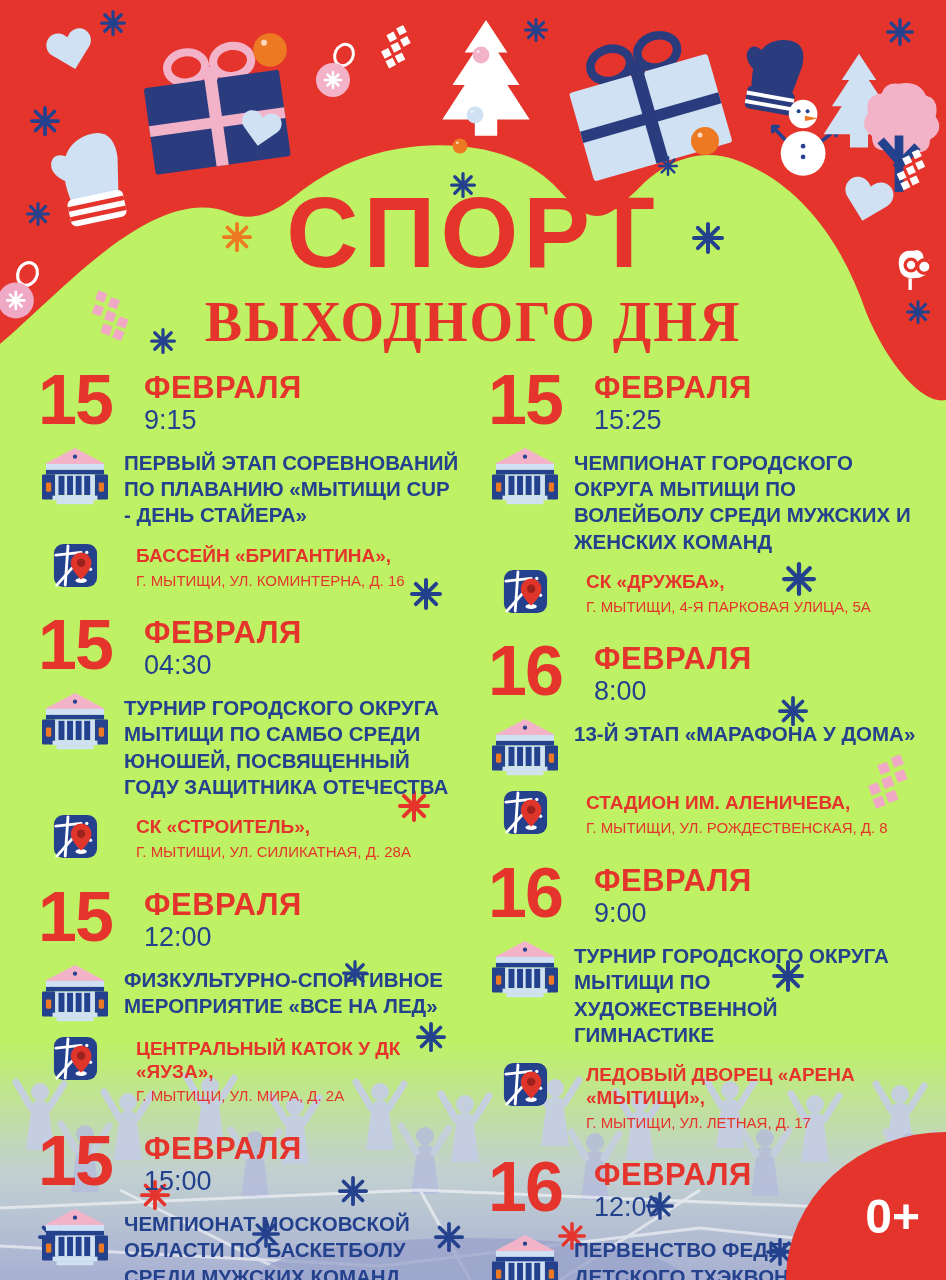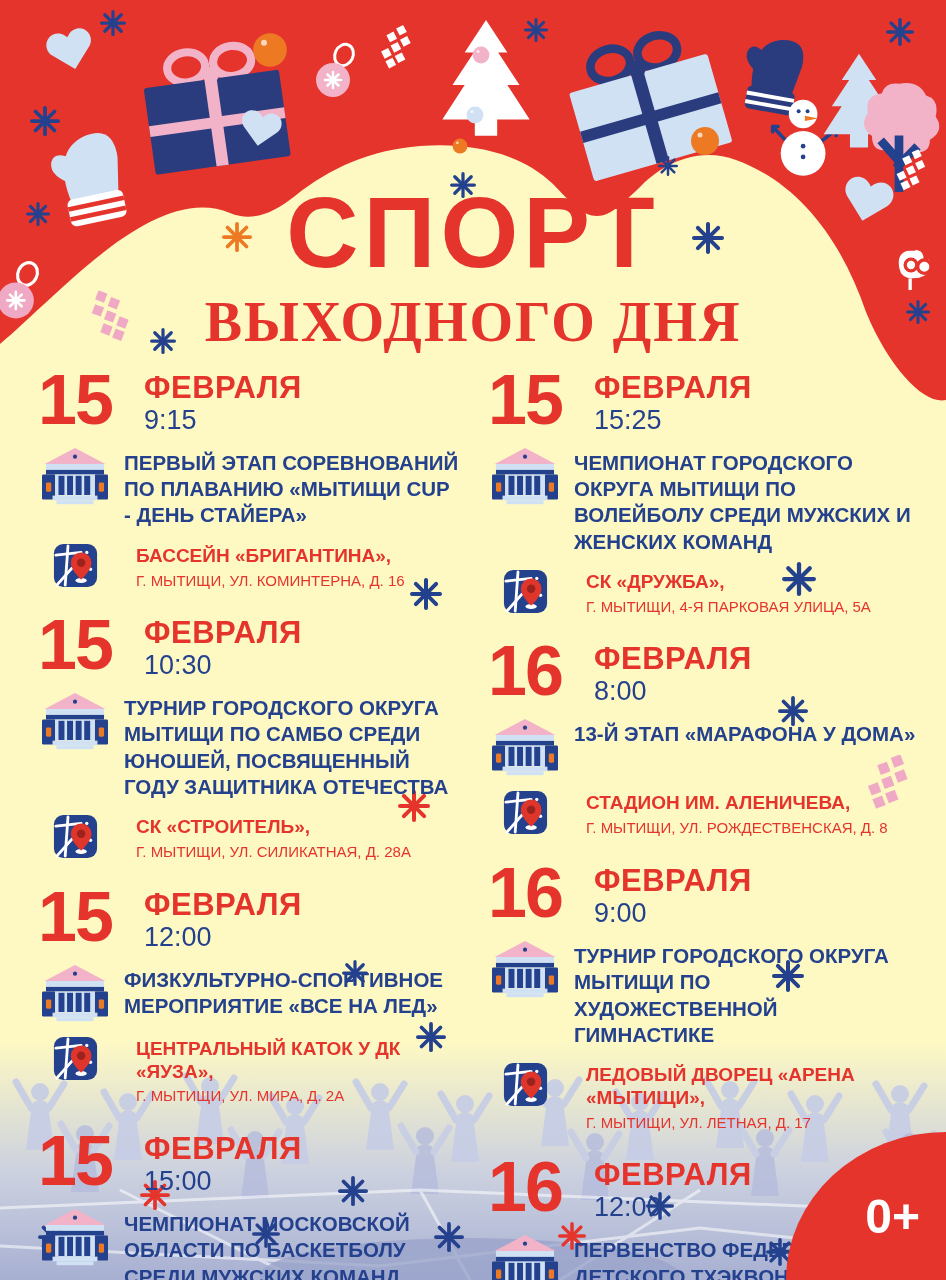--- a/index.html
+++ b/index.html
@@ -6,21 +6,21 @@
     --red:#e5342c;
     --navy:#24418e;
     --lblue:#cfe1f3;
     --pink:#f2b3c9;
     --orange:#ed7a23;
     --crowd:#c3cae4;
   }
   html,body{margin:0;padding:0;background:#888;}
   .poster{
     position:relative;width:946px;height:1280px;margin:0 auto;
-    background:#fef9c3;overflow:hidden;
+    background:#bef264;overflow:hidden;
     font-family:"Liberation Sans","DejaVu Sans",sans-serif;
   }
   
   .header-svg{position:absolute;left:0;top:0;z-index:1;}
   .deco{position:absolute;z-index:2;}
   .title-wrap{position:absolute;left:0;top:182px;width:100%;text-align:center;z-index:3;}
   .title-1{font-size:100px;line-height:1;font-weight:700;letter-spacing:5px;color:var(--red);margin:0;}
   .title-2{font-size:56px;line-height:1;font-weight:700;letter-spacing:2px;color:var(--red);margin:12px 0 0 0;font-family:Liberation Serif, serif;}
   
   .col{position:absolute;top:372px;z-index:4;display:flex;flex-direction:column;}
@@ -419,21 +419,21 @@
           <p class="addr">Г. МЫТИЩИ, УЛ. КОМИНТЕРНА, Д. 16</p>
         </div>
       </div>
     </div>
 
     <div class="event">
       <div class="date-row">
         <span class="day">15</span>
         <div class="dm">
           <span class="month">ФЕВРАЛЯ</span>
-          <span class="time">10:30</span>
+          <span class="time">04:30</span>
         </div>
       </div>
       <div class="row">
         <div class="icon-cell">
             <svg width="66" height="57" viewBox="0 0 100 86">
               <use href="#sym-building"></use>
             </svg>
           </div>
         <div class="txt-cell">
             <p class="ev-title">ТУРНИР ГОРОДСКОГО ОКРУГА МЫТИЩИ ПО САМБО СРЕДИ ЮНОШЕЙ, ПОСВЯЩЕННЫЙ ГОДУ ЗАЩИТНИКА ОТЕЧЕСТВА</p>

